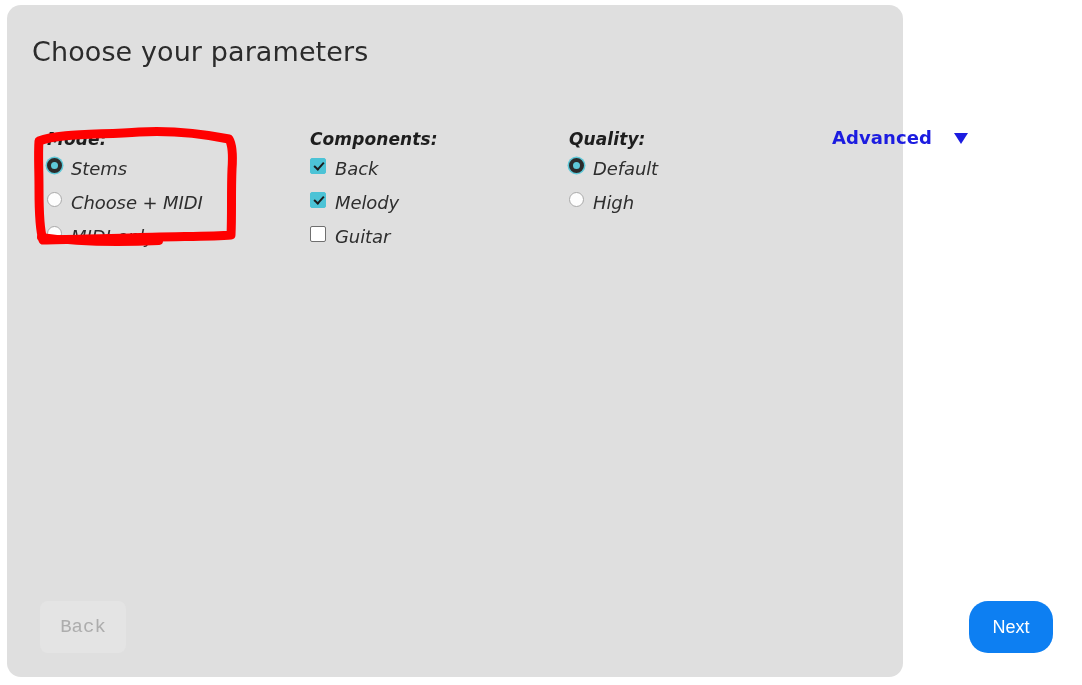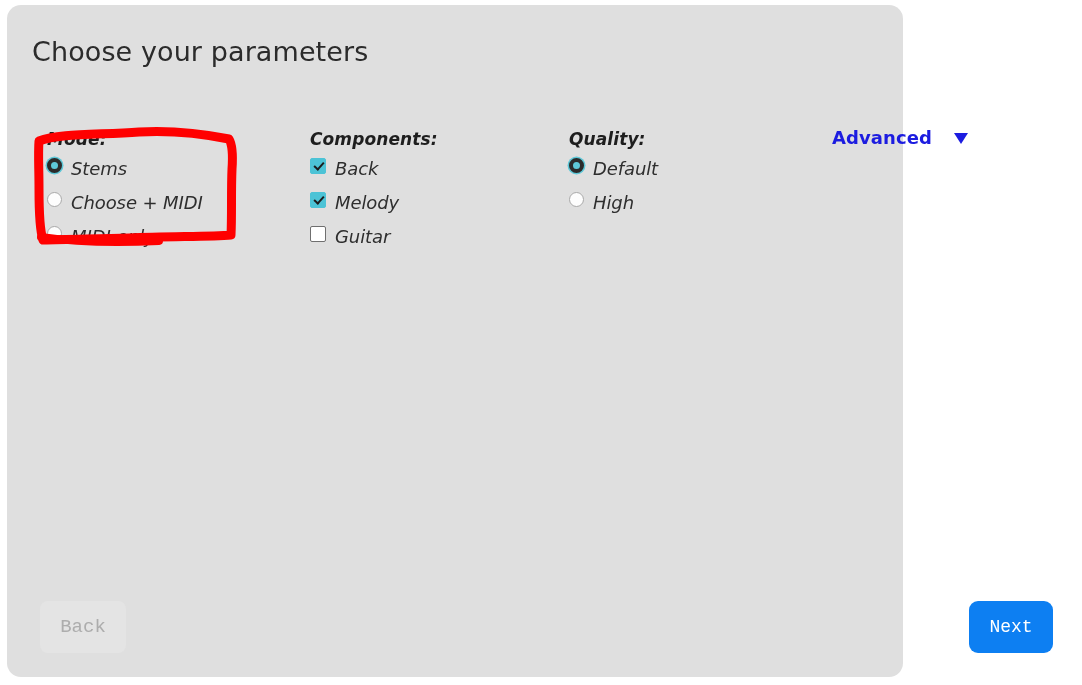--- a/index.html
+++ b/index.html
@@ -156,26 +156,26 @@
     align-items: center;
     justify-content: center;
     cursor: default;
   }
   #next-button {
     position: absolute;
     left: 962px;
     top: 596px;
     width: 84px;
     height: 52px;
-    border-radius: 9px;
+    border-radius: 19px;
     background: #0d7ff2;
     color: #ffffff;
     border: none;
     font-size: 18px;
-    font-family: Liberation Mono, monospace;
+    font-family: Liberation Sans, sans-serif;
     display: flex;
     align-items: center;
     justify-content: center;
     cursor: pointer;
   }
 
   
   #mode-annotation {
     position: absolute;
     left: 22px;

